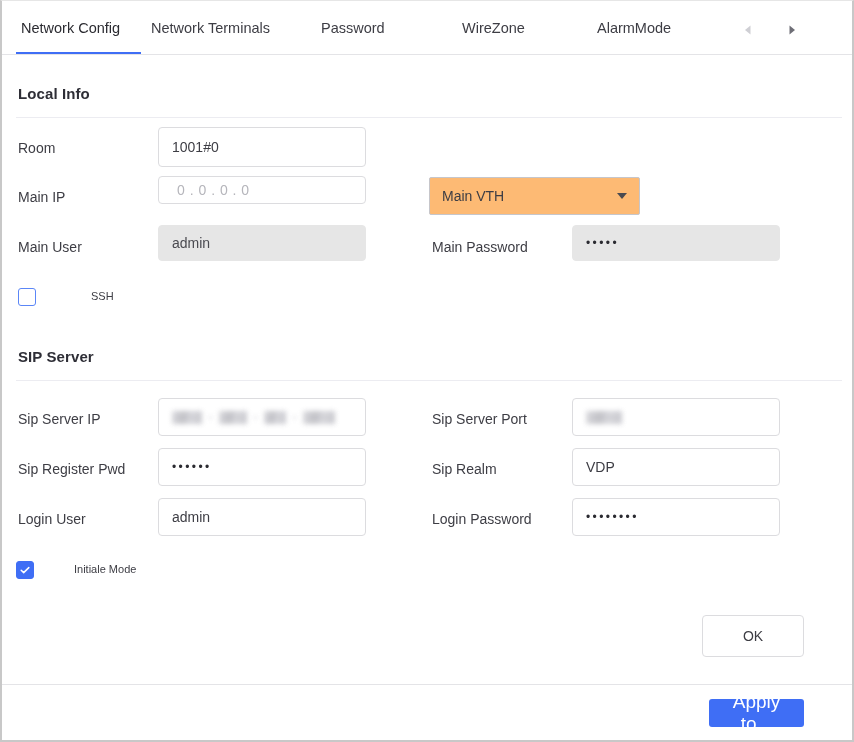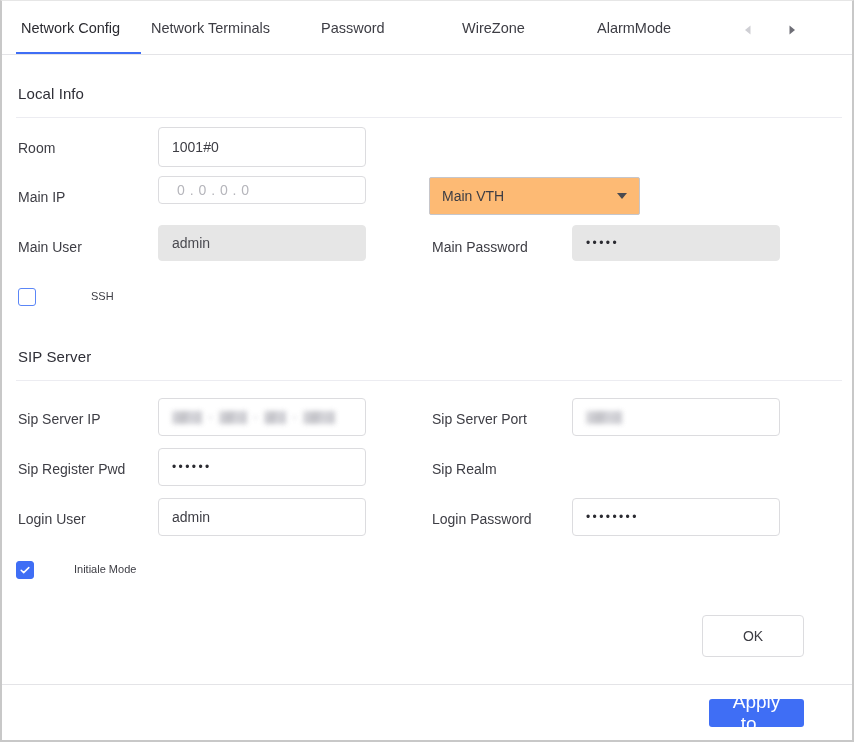--- a/index.html
+++ b/index.html
@@ -64,21 +64,21 @@
 
   
   .content {
     position: relative;
     height: 628px;
   }
 
   .section-title {
     position: absolute;
     font-size: 15px;
-    font-weight: normal;
+    font-weight: bold;
     color: #2e2e36;
     letter-spacing: 0.1px;
   }
   .section-rule {
     position: absolute;
     left: 14px;
     right: 10px;
     height: 1px;
     background: #ececf1;
   }
@@ -301,20 +301,21 @@
     <div class="input-box" style="left:570px; top:343px; width:208px; height:38px;">
       <span class="redacted">
         <span class="blk" style="width:36px;"></span>
       </span>
     </div>
 
     <div class="field-label" style="left:16px; top:405px;">Sip Register Pwd</div>
     <div class="input-box dots" style="left:156px; top:393px; width:208px; height:38px;">••••••</div>
 
     <div class="field-label" style="left:430px; top:405px;">Sip Realm</div>
+    <div class="input-box" style="left:570px; top:393px; width:208px; height:38px;">VDP</div>
 
     <div class="field-label" style="left:16px; top:455px;">Login User</div>
     <div class="input-box" style="left:156px; top:443px; width:208px; height:38px;">admin</div>
 
     <div class="field-label" style="left:430px; top:455px;">Login Password</div>
     <div class="input-box dots" style="left:570px; top:443px; width:208px; height:38px;">••••••••</div>
 
     <div class="checkbox checked" style="left:14px; top:506px;">
       <svg width="12" height="12" viewBox="0 0 12 12">
         <path d="M2.2 6.2 L4.7 8.6 L9.8 3.6" fill="none" stroke="#ffffff" stroke-width="1.5" stroke-linecap="round" stroke-linejoin="round"></path>

